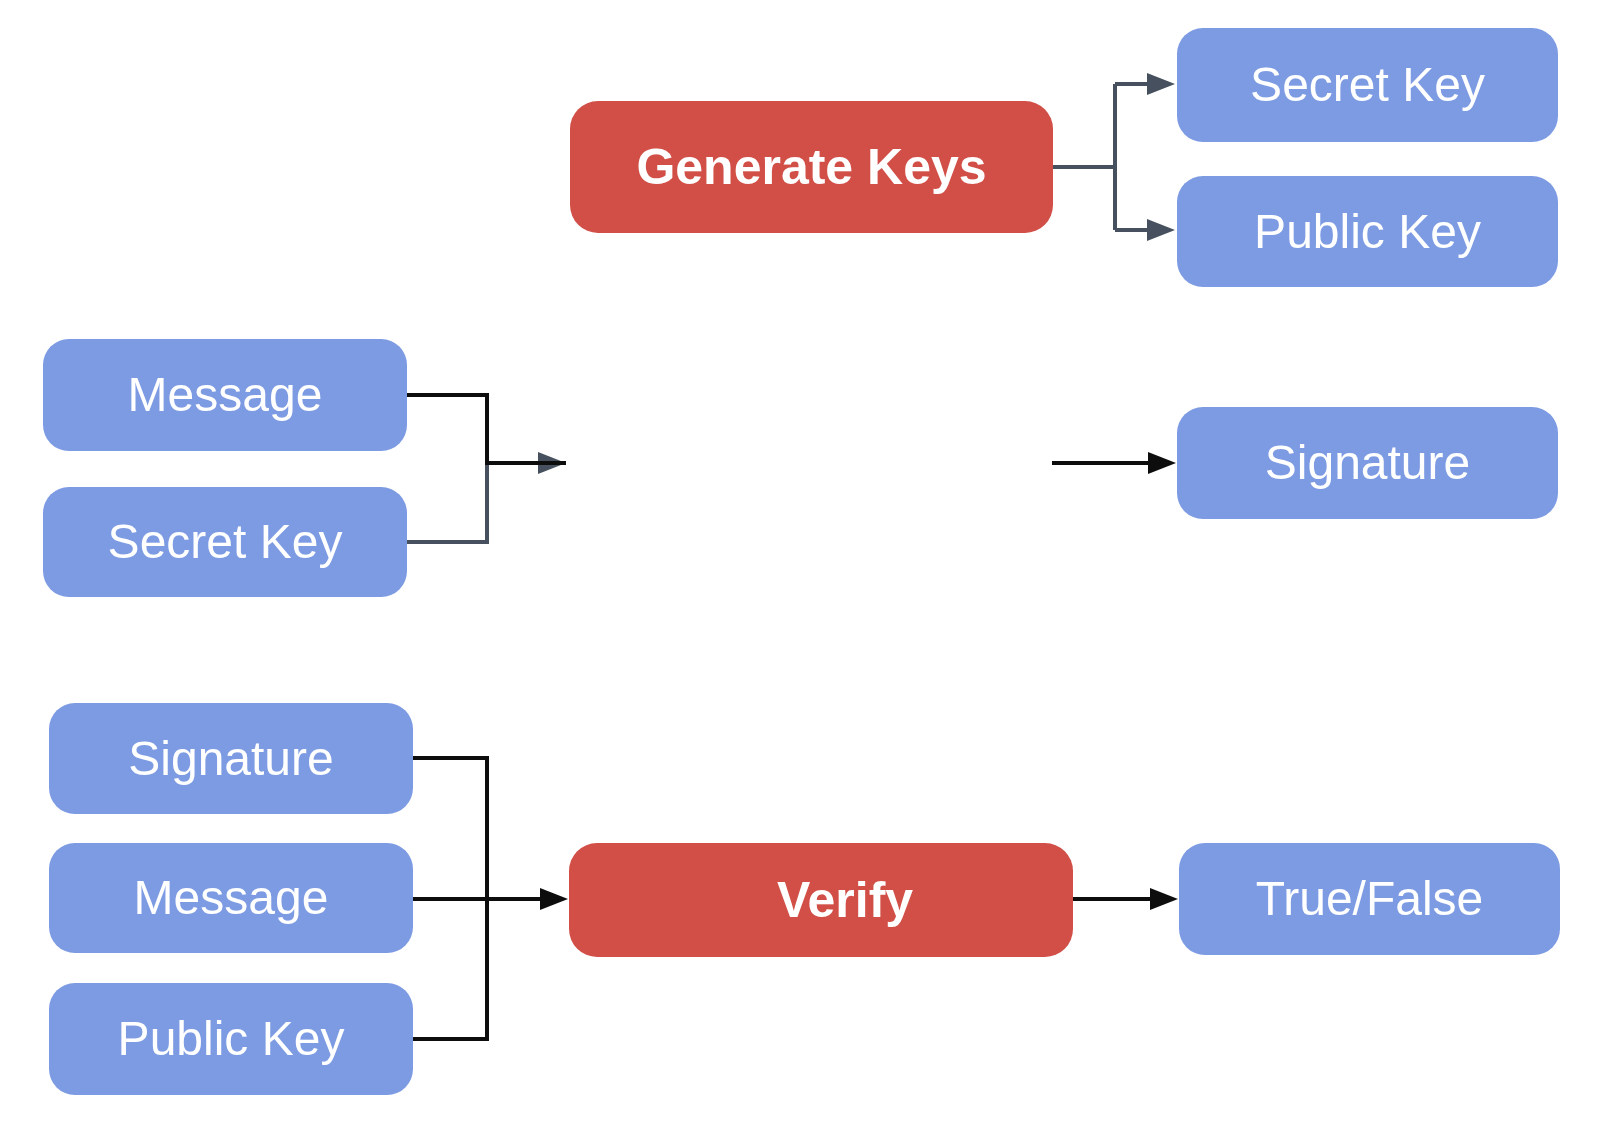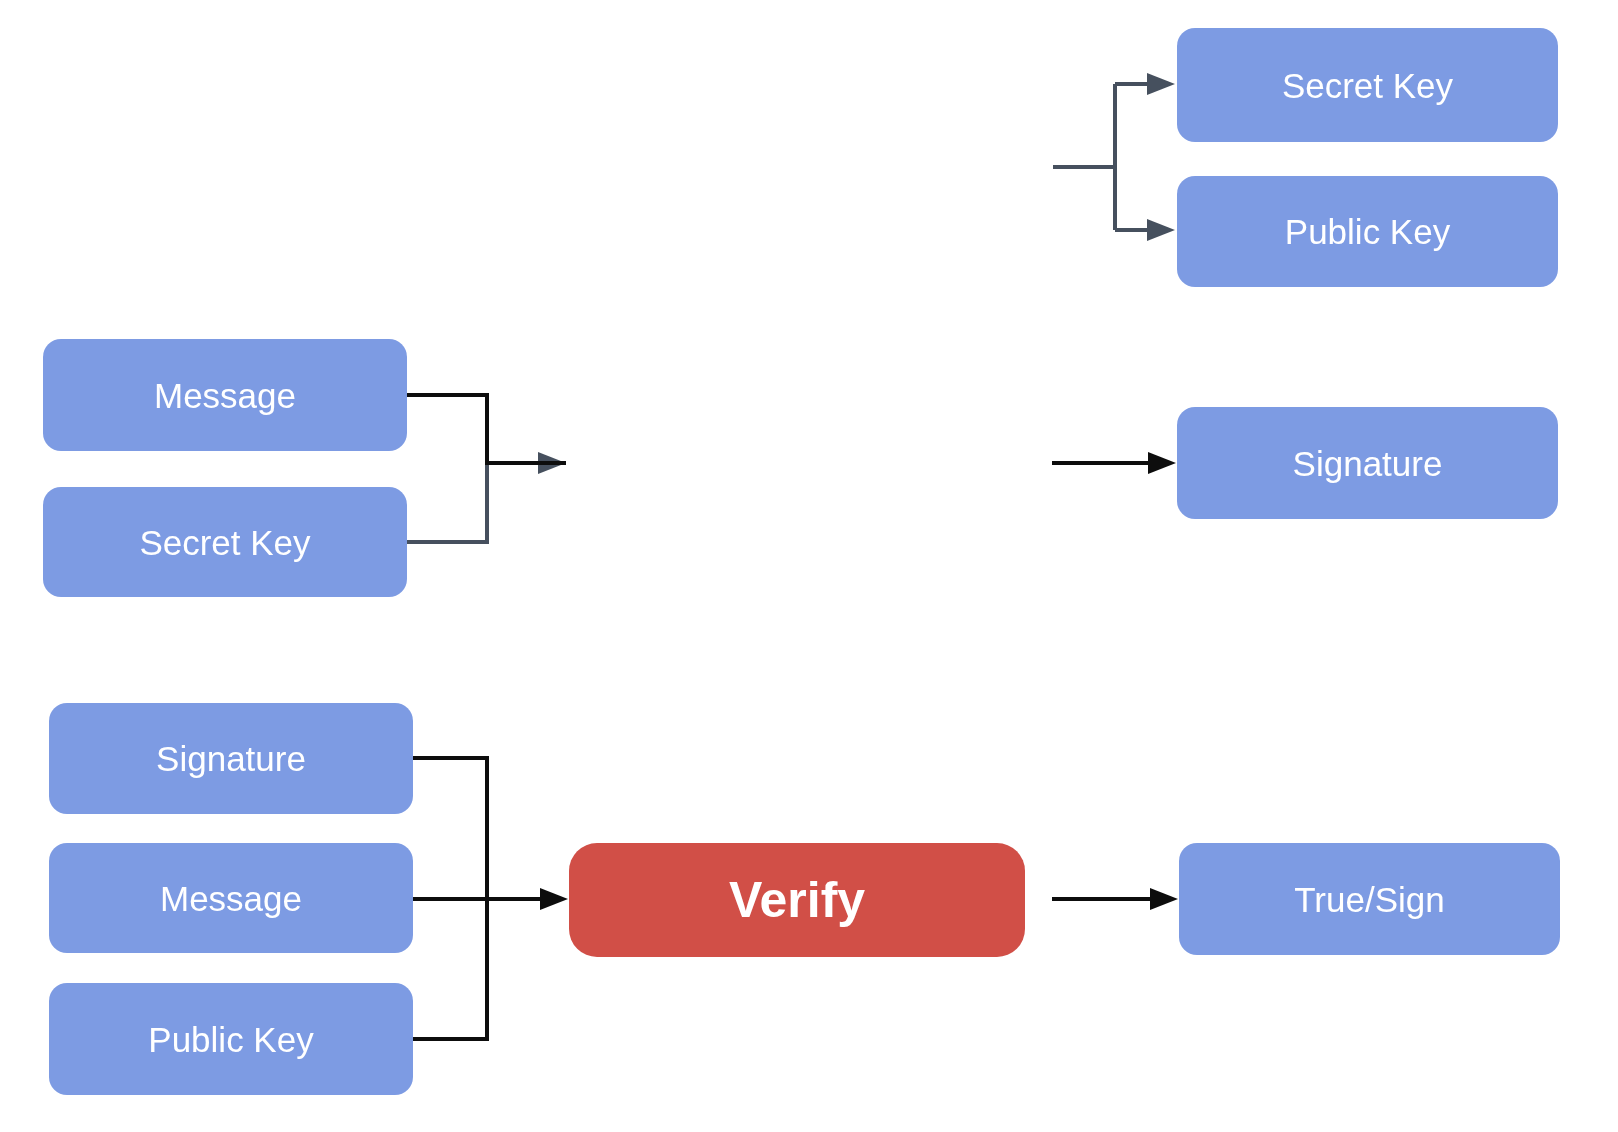--- a/index.html
+++ b/index.html
@@ -33,23 +33,23 @@
     user-select: none;
   }
   .process {
     background: #D14F47;
     border-radius: 28px;
     font-weight: bold;
     font-size: 50px;
   }
   .data {
     background: #7D9BE3;
-    border-radius: 18px;
+    border-radius: 26px;
     font-weight: normal;
-    font-size: 35px;
+    font-size: 48px;
   }
 </style>
 </head>
 <body>
 
 <div class="canvas">
 
   <svg class="edges-layer" viewBox="0 0 1618 1132" xmlns="http://www.w3.org/2000/svg">
 
     <g stroke="#46505E" stroke-width="4" fill="none">
@@ -73,35 +73,36 @@
       <path d="M413 899 H542"></path>
       <path d="M1052 899 H1152"></path>
     </g>
     <g fill="#0D0D0D" stroke="none">
       <polygon points="1176,463 1148,452 1148,474"></polygon>
       <polygon points="568,899 540,888 540,910"></polygon>
       <polygon points="1178,899 1150,888 1150,910"></polygon>
     </g>
   </svg>
 
+  <div class="node process" style="left:570px; top:101px; width:483px; height:132px;">Generate Keys</div>
 
   <div class="node data" style="left:1177px; top:28px; width:381px; height:114px;">Secret Key</div>
 
   <div class="node data" style="left:1177px; top:176px; width:381px; height:111px;">Public Key</div>
 
   <div class="node data" style="left:43px; top:339px; width:364px; height:112px;">Message</div>
 
   <div class="node data" style="left:43px; top:487px; width:364px; height:110px;">Secret Key</div>
 
 
   <div class="node data" style="left:1177px; top:407px; width:381px; height:112px;">Signature</div>
 
   <div class="node data" style="left:49px; top:703px; width:364px; height:111px;">Signature</div>
 
   <div class="node data" style="left:49px; top:843px; width:364px; height:110px;">Message</div>
 
   <div class="node data" style="left:49px; top:983px; width:364px; height:112px;">Public Key</div>
 
-  <div class="node process" style="left:569px; top:843px; width:456px; height:114px;">Verify</div>
+  <div class="node process" style="left:569px; top:843px; width:456px; height:114px;padding-left:48px;">Verify</div>
 
-  <div class="node data" style="left:1179px; top:843px; width:381px; height:112px;">True/Sign</div>
+  <div class="node data" style="left:1179px; top:843px; width:381px; height:112px;">True/False</div>
 
 </div>
 
 </body></html>

